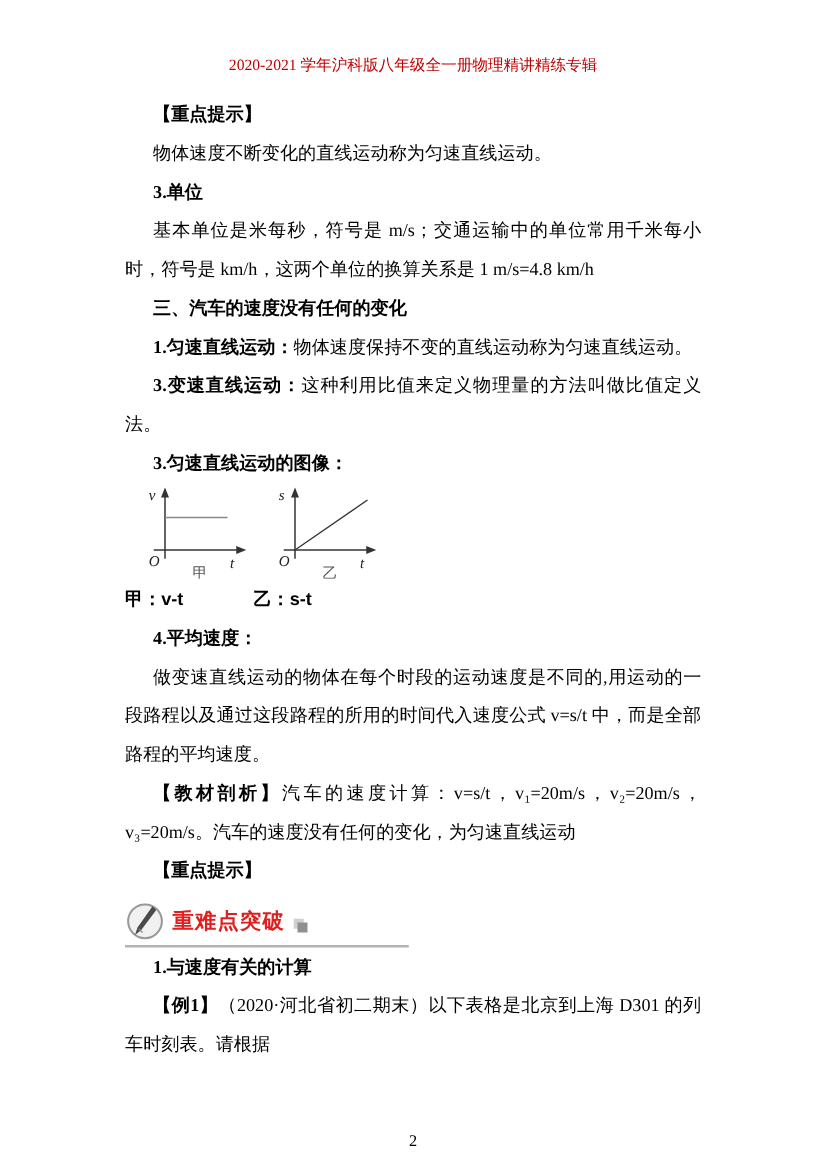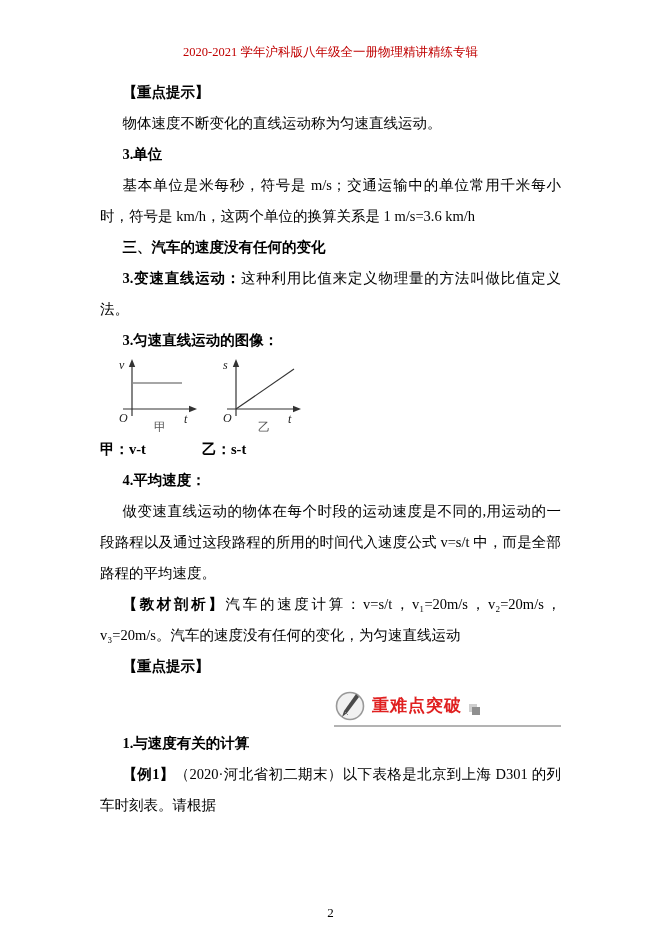--- a/index.html
+++ b/index.html
@@ -26,41 +26,40 @@
     font-size: 14.5px;
     line-height: 31px;
     text-align: justify;
   }
   .content p { margin: 0; }
   .indent { text-indent: 1.55em; }
   .h {
     font-weight: bold;
     font-family: Liberation Serif, serif;
   }
-  .serif-b { font-weight: bold; font-family: Liberation Serif, serif; }
+  .serif-b { font-weight: bold; font-family: Liberation Sans, sans-serif; }
 
   .graphs {
     display: flex;
     gap: 14px;
     margin-left: 16px;
     height: 78px;
     align-items: flex-start;
   }
   .graphs figure { margin: 0; }
   .graph-svg text { font-family: "Liberation Serif", serif; }
 
   .captions { margin: 0; }
   .captions .gap { display: inline-block; width: 56px; }
 
   .badge-row {
     margin-top: 6px;
     height: 40px;
     display: flex;
     align-items: center;
-    justify-content: flex-end;
   }
   .badge-underline {
     display: flex;
     align-items: center;
     gap: 6px;
     border-bottom: 2px solid #b3b3b3;
     padding: 0 80px 3px 0;
   }
   .badge-label {
     font-size: 17px;
@@ -83,24 +82,25 @@
 <div class="page">
 
   <div class="doc-header">2020-2021 学年沪科版八年级全一册物理精讲精练专辑</div>
 
   <div class="content">
 
     <p class="h indent">【重点提示】</p>
     <p class="indent">物体速度不断变化的直线运动称为匀速直线运动。</p>
 
     <p class="h indent">3.单位</p>
-    <p class="indent">基本单位是米每秒，符号是 m/s；交通运输中的单位常用千米每小时，符号是 km/h，这两个单位的换算关系是 1 m/s=3.6 km/h</p>
+    <p class="indent">基本单位是米每秒，符号是 m/s；交通运输中的单位常用千米每小时，符号是 km/h，这两个单位的换算关系是 1 m/s=4.8 km/h</p>
 
     <p class="h indent">三、汽车的速度没有任何的变化</p>
 
+    <p class="indent"><span class="h">1.匀速直线运动：</span><span>物体速度保持不变的直线运动称为匀速直线运动。</span></p>
 
     <p class="indent"><span class="h">3.变速直线运动：</span><span>这种利用比值来定义物理量的方法叫做比值定义法。</span></p>
 
     <p class="h indent">3.匀速直线运动的图像：</p>
 
     <div class="graphs">
       <figure>
         <svg class="graph-svg" width="90" height="76" viewBox="0 0 90 76">
           <line x1="16" y1="60" x2="16" y2="8" stroke="#333" stroke-width="1.2"></line>
           <polygon points="16,3 12.8,11 19.2,11" fill="#333"></polygon>

